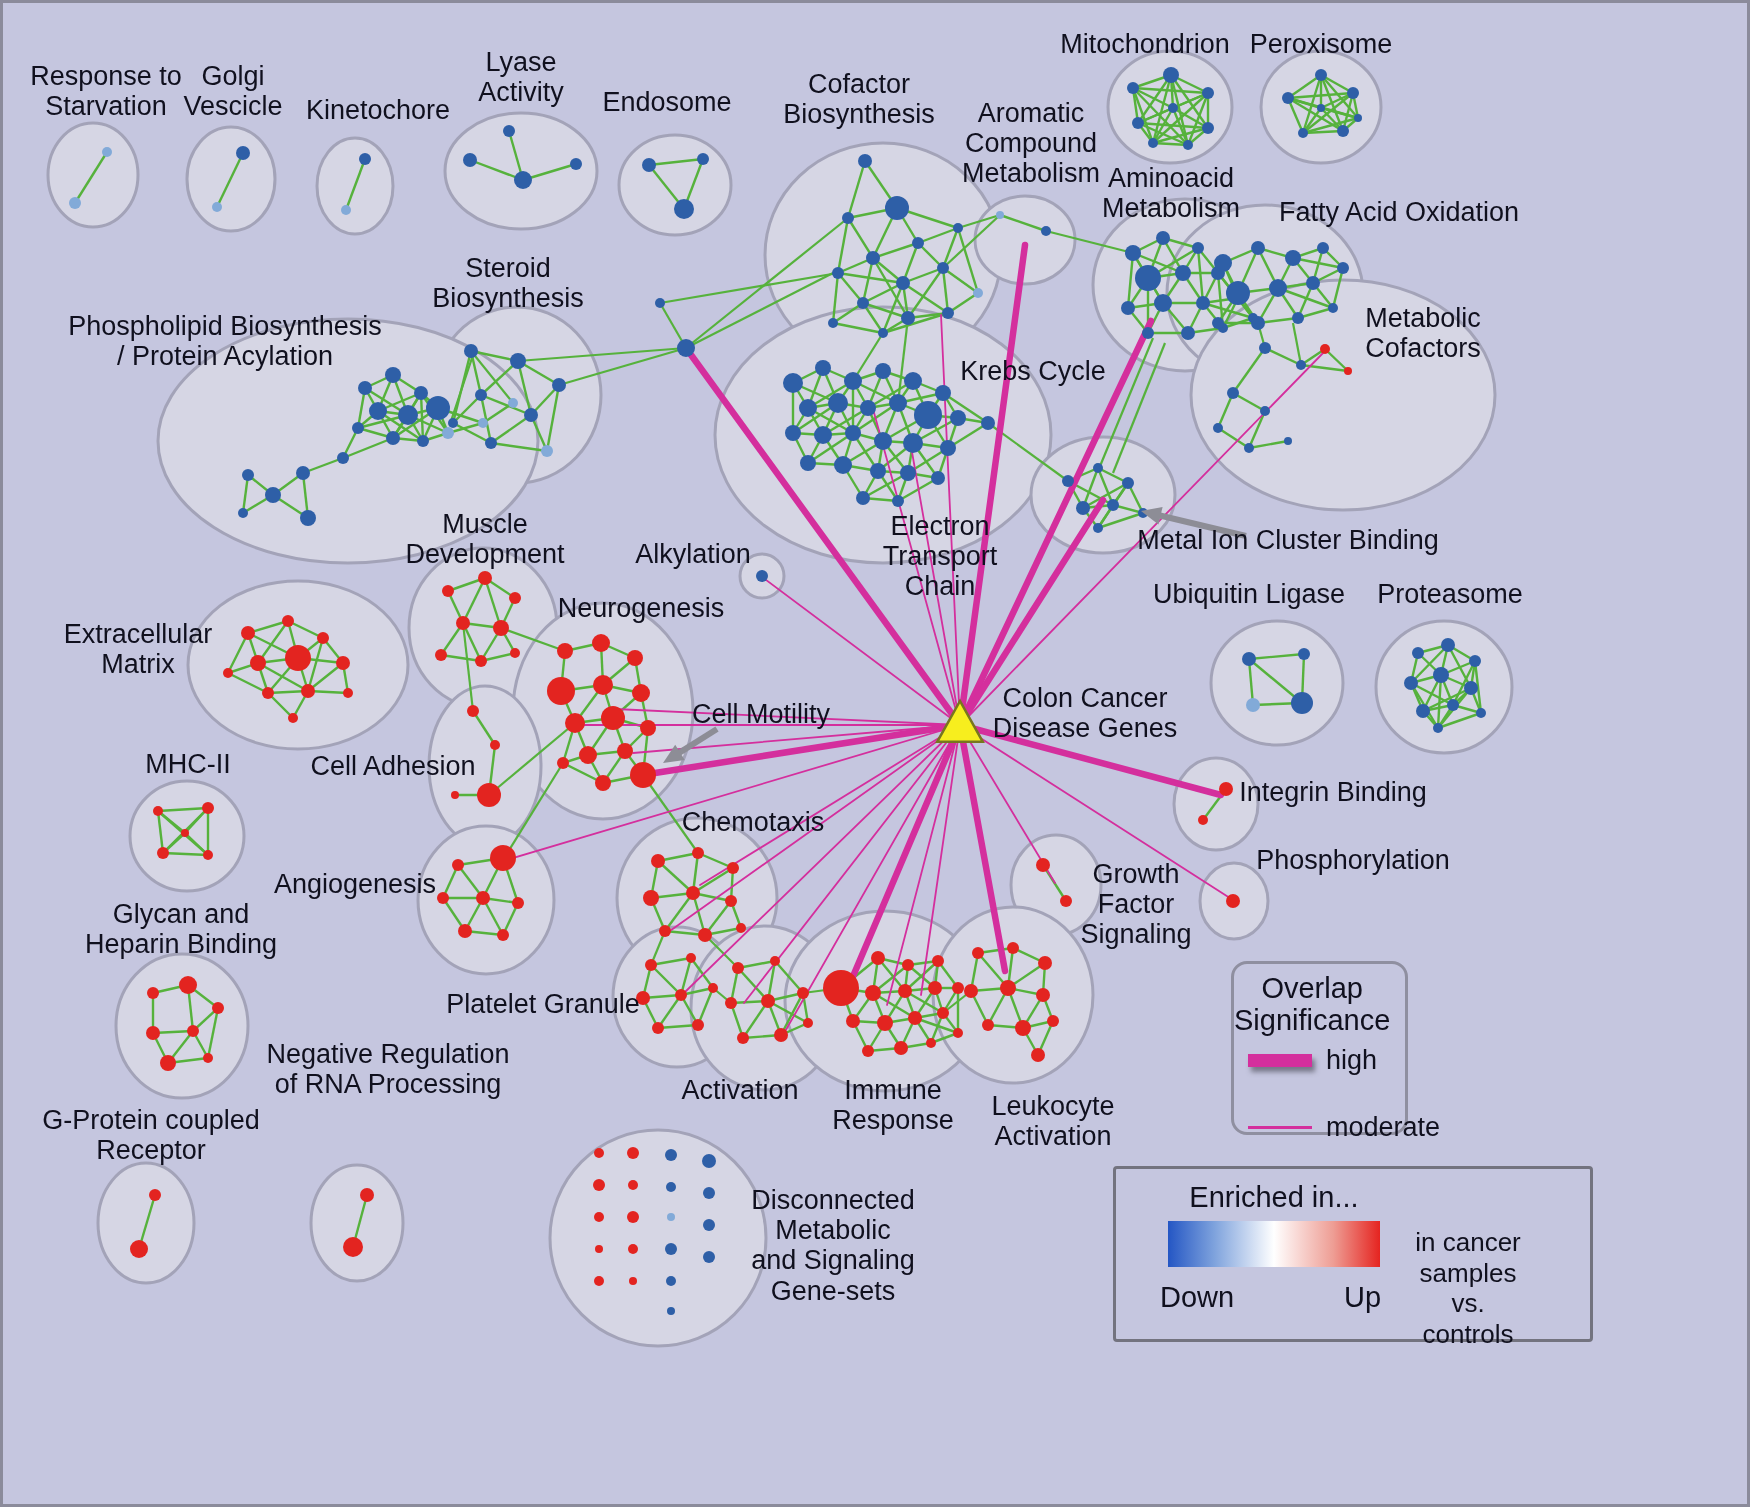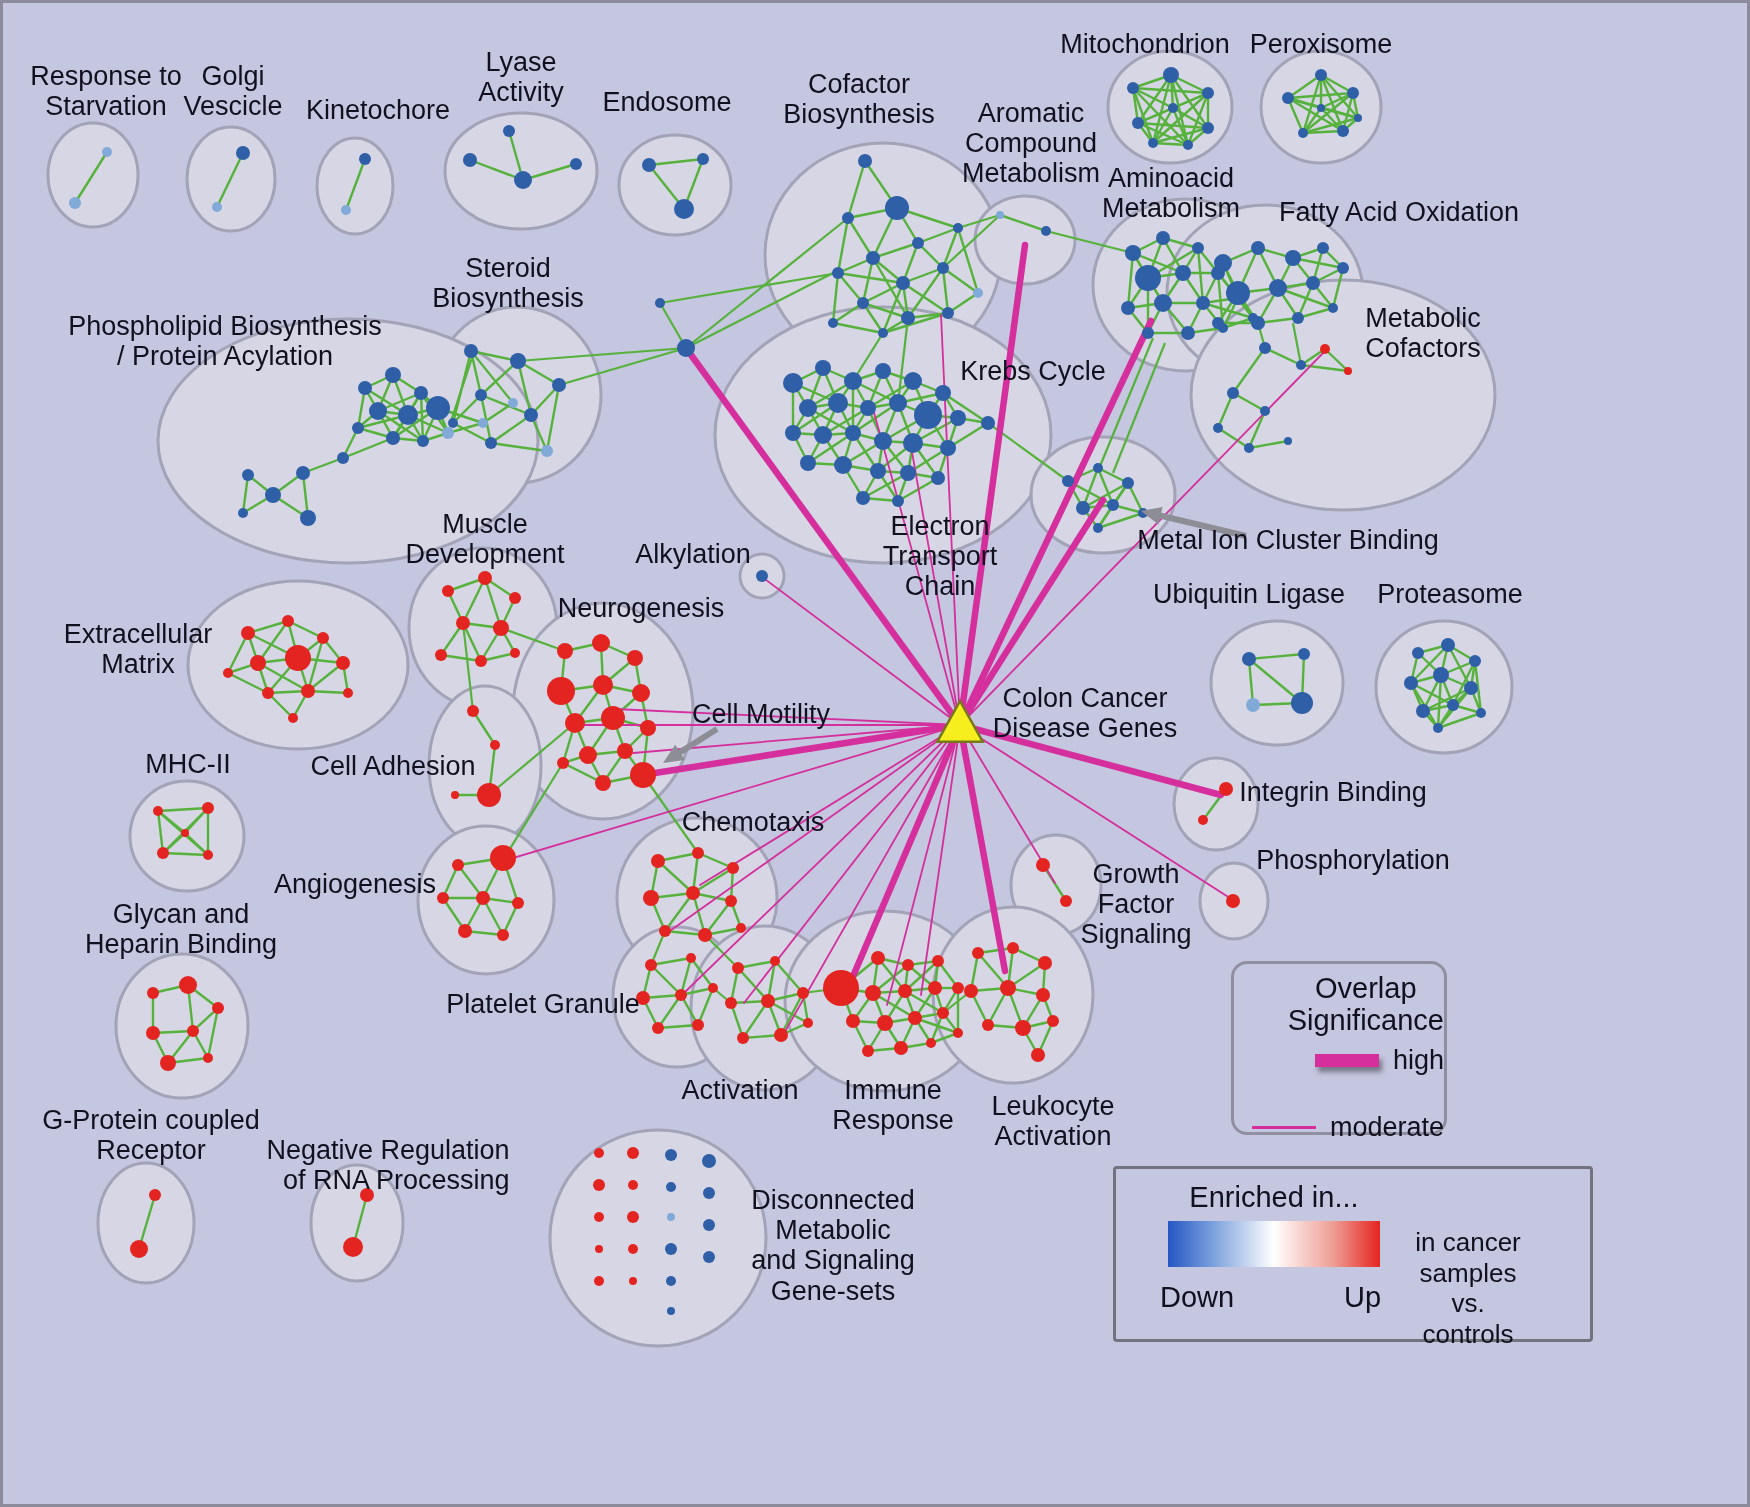--- a/index.html
+++ b/index.html
@@ -22,23 +22,23 @@
     font-size:27px;
     line-height:1.12;
     color:#10101e;
   }
   .legend{
     position:absolute;
     box-sizing:border-box;
     color:#10101e;
   }
   .legend-overlap{
-    left:1228px;top:958px;width:216px;height:174px;
+    left:1228px;top:958px;width:177px;height:174px;
     border:3px solid #8f8fa0;border-radius:16px;
-    display:flex;flex-direction:column;align-items:flex-end;
+    display:flex;flex-direction:column;align-items:flex-start;
   }
   .legend-title{
     text-align:center;
     font-size:29px;line-height:1.12;
     white-space:pre-line;
     margin-top:8px;
   }
   .legend-row{
     display:flex;align-items:center;gap:14px;
     padding-left:14px;font-size:27px;
@@ -1081,21 +1081,21 @@
       <div class="nlabel" style="left: 178px; top: 896px;">Glycan and
 Heparin Binding</div>
       <div class="nlabel" style="left: 540px; top: 986px;">Platelet Granule</div>
       <div class="nlabel" style="left: 737px; top: 1072px;">Activation</div>
       <div class="nlabel" style="left: 890px; top: 1072px;">Immune
 Response</div>
       <div class="nlabel" style="left: 1050px; top: 1088px;">Leukocyte
 Activation</div>
       <div class="nlabel" style="left: 148px; top: 1102px;">G-Protein coupled
 Receptor</div>
-      <div class="nlabel" style="left: 385px; top: 1132px; text-align: right;">Negative Regulation
+      <div class="nlabel" style="left: 385px; top: 1036px;">Negative Regulation
 of RNA Processing</div>
       <div class="nlabel" style="left: 830px; top: 1182px;">Disconnected
 Metabolic
 and Signaling
 Gene-sets</div>
       <div class="nlabel" style="left: 1030px; top: 321px; margin-top: 32px;">Krebs Cycle</div>
       <div class="nlabel" style="left: 758px; top: 696px;">Cell Motility</div>
       <div class="nlabel" style="left: 1082px; top: 680px;">Colon Cancer
 Disease Genes</div>
     </div>

